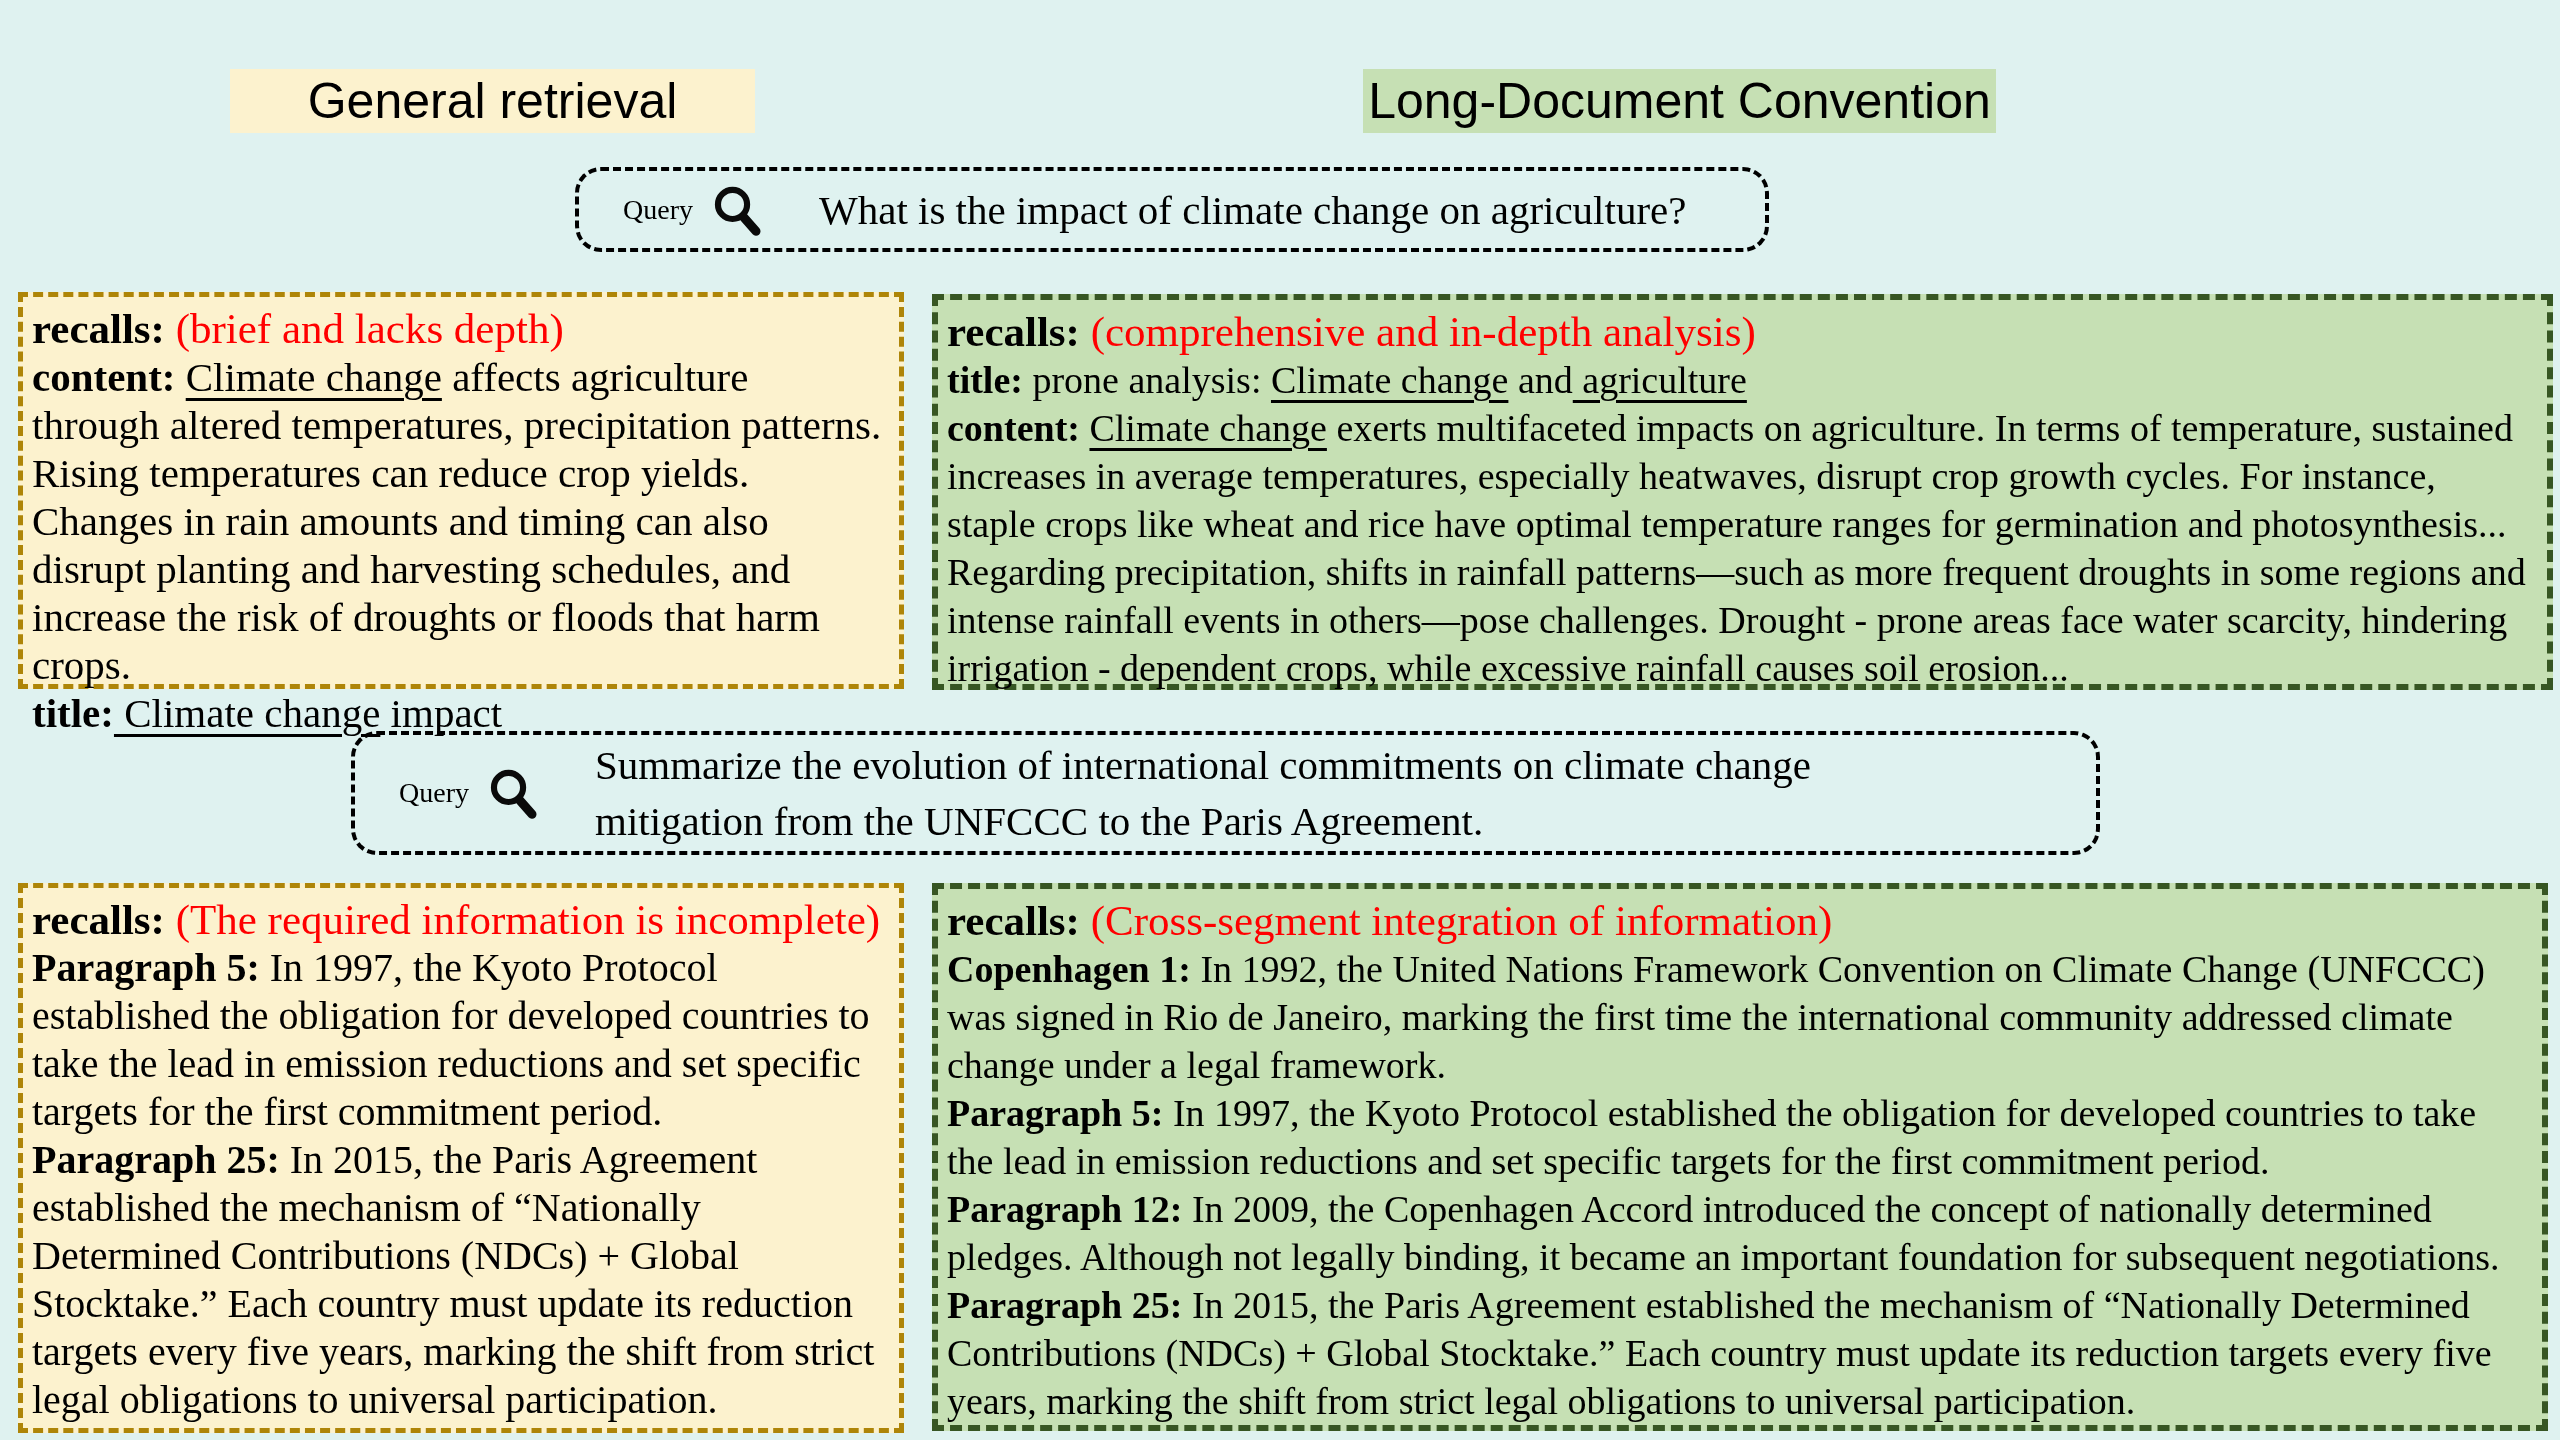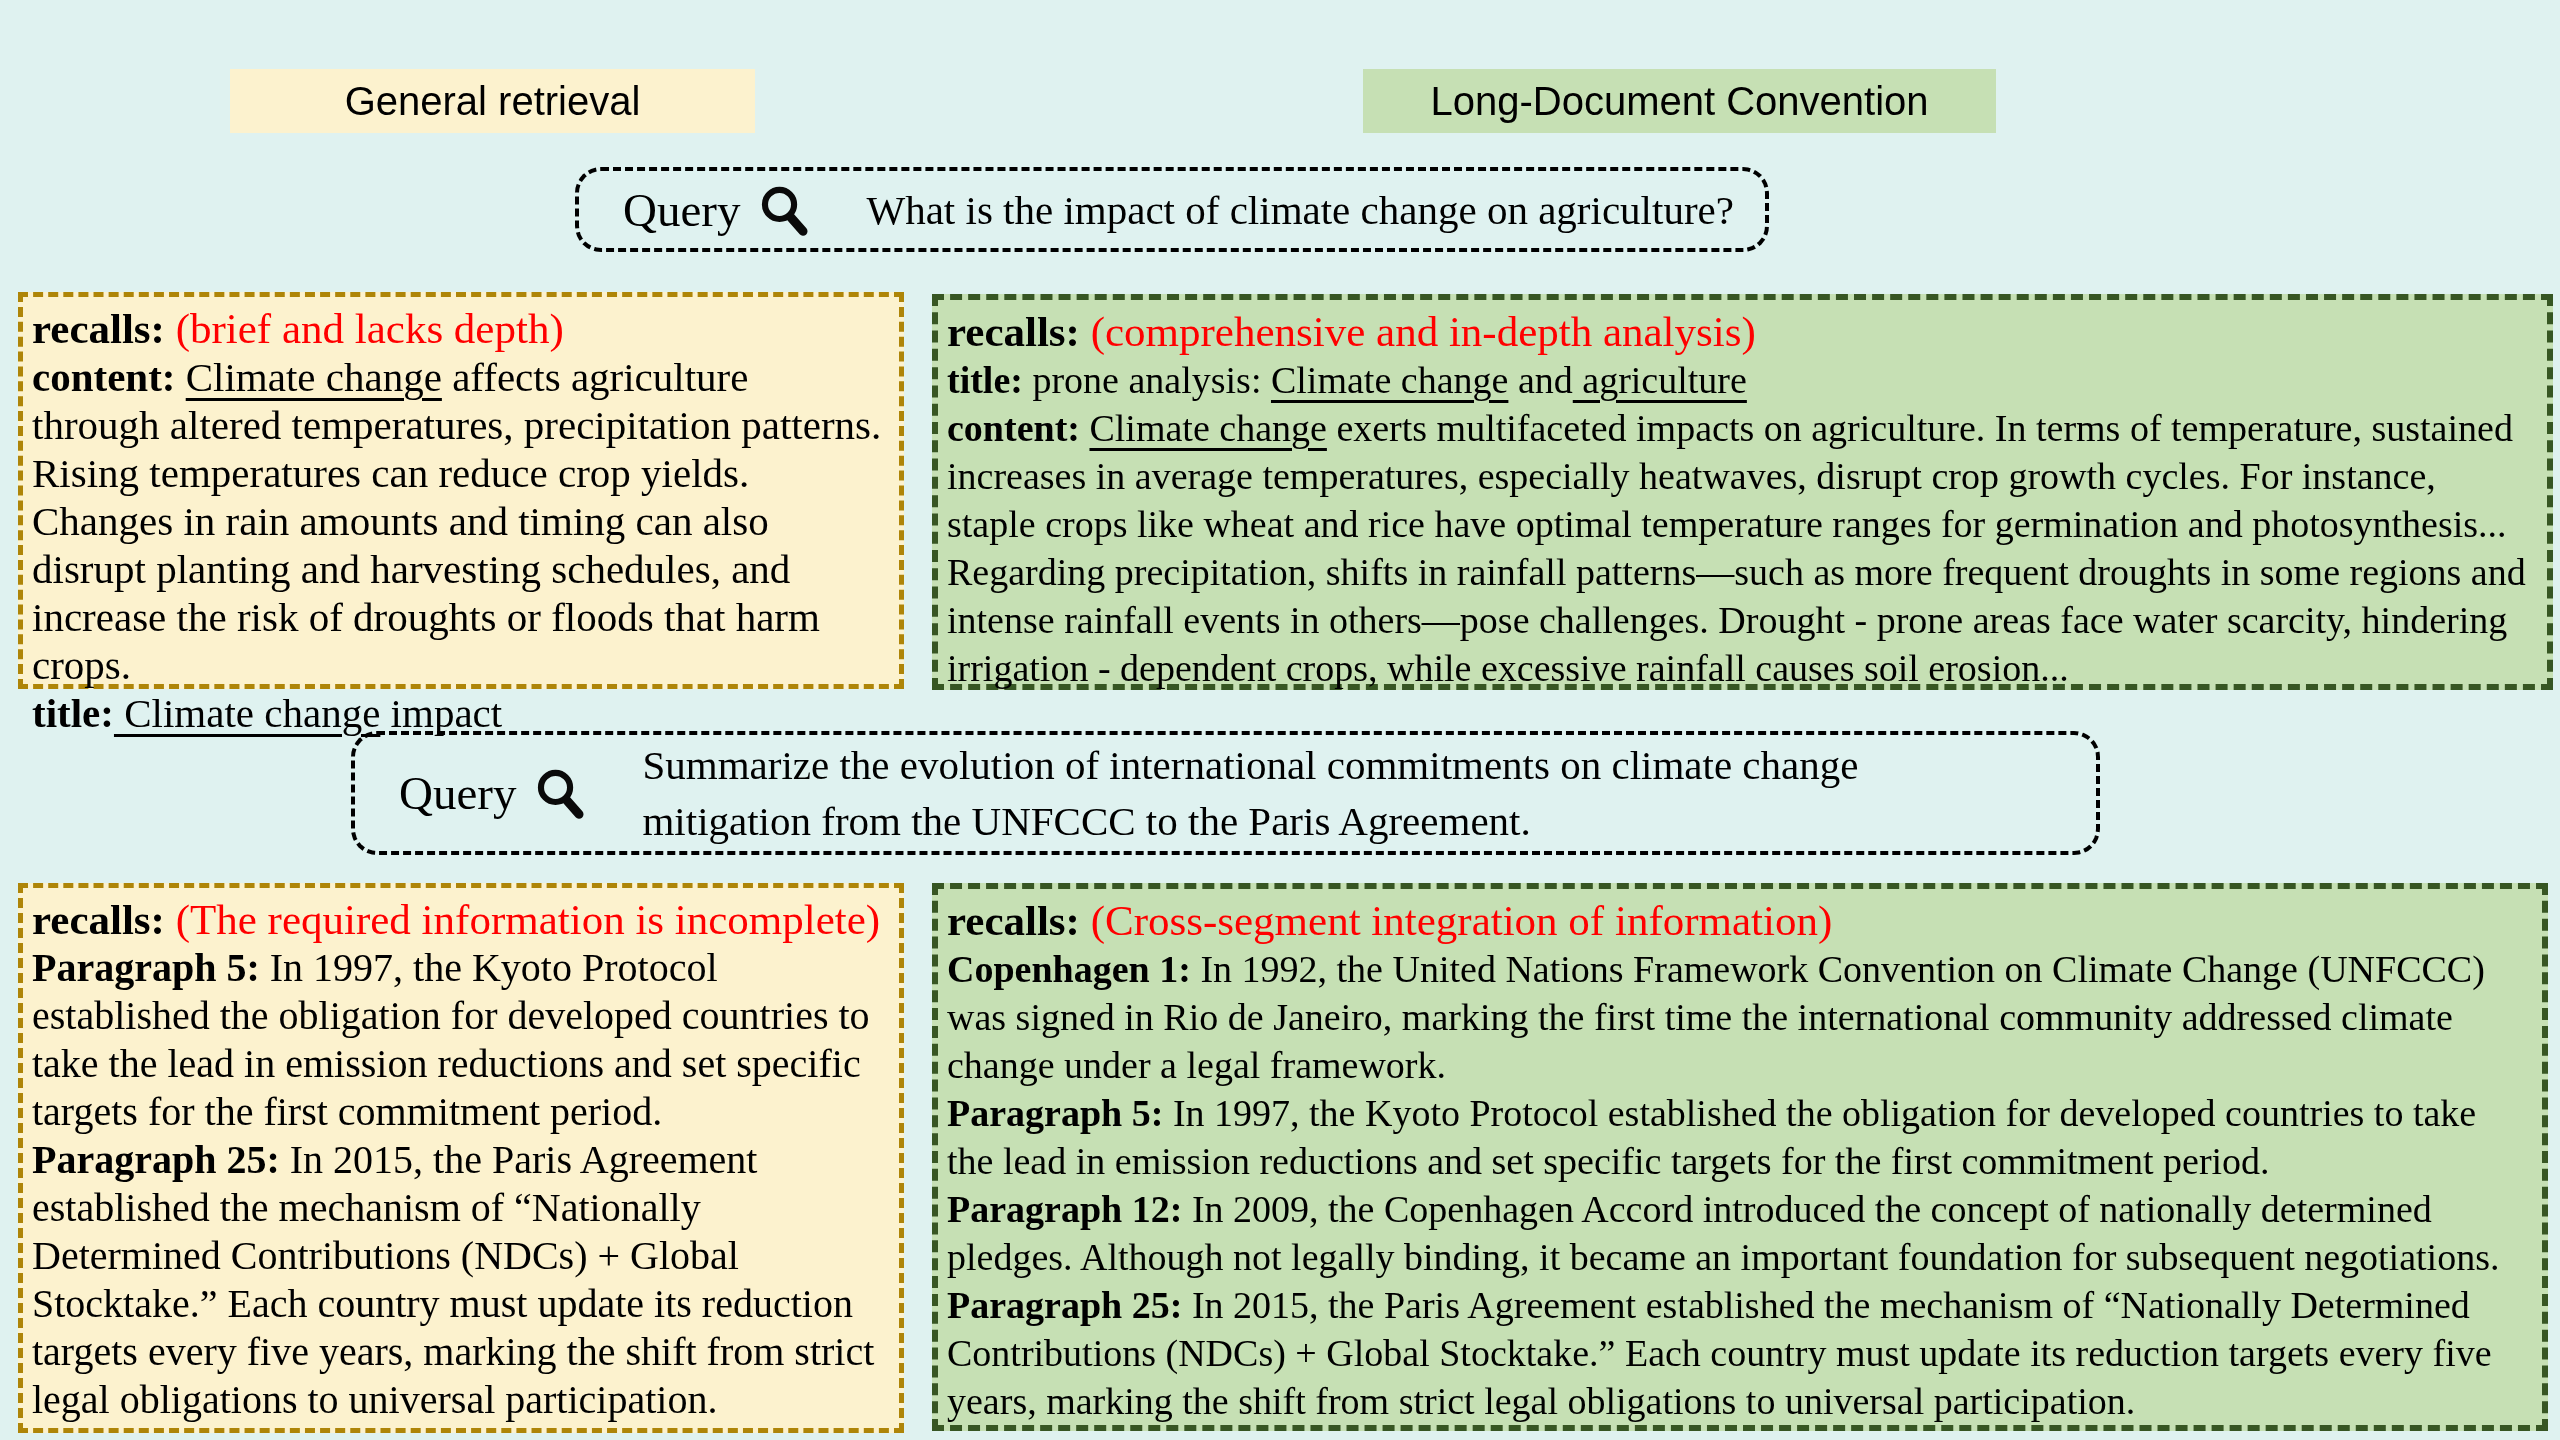--- a/index.html
+++ b/index.html
@@ -11,37 +11,37 @@
     background: var(--background, #DFF2F0);
     font-family: "Liberation Serif", serif;
     color: #000;
   }
 
   
   .header {
     position: absolute;
     display: flex; align-items: center; justify-content: center;
     font-family: "Liberation Sans", sans-serif;
-    font-size: 40px;
+    font-size: 50px;
   }
   #header-general  { left: 230px;  top: 69px; width: 525px; height: 64px; background: var(--yellow_fill, #FCF2CE); }
   #header-longdoc  { left: 1363px; top: 69px; width: 633px; height: 64px; background: var(--green_fill, #C6E0B4); }
 
   
   .query-box {
     position: absolute;
     border: 4px dashed var(--query_border, #000);
     border-radius: 26px;
     display: flex; align-items: center;
     padding: 0 30px;
     font-size: 41px;
   }
   #query-1 { left: 575px; top: 167px; width: 1194px; height: 85px; }
   #query-2 { left: 351px; top: 731px; width: 1749px; height: 124px; }
-  .query-label { font-size: 47px; margin-left: 14px; flex: 0 0 auto; }
+  .query-label { font-size: 28px; margin-left: 14px; flex: 0 0 auto; }
   .search-icon { flex: 0 0 auto; display: inline-flex; margin: 0 16px 0 16px; }
   .search-icon svg { width: 56px; height: 56px; }
   .query-text { margin-left: 38px; }
   #query-1 .query-text { white-space: nowrap; }
   #query-2 .query-text { max-width: 1250px; line-height: 56px; }
 
   
   .recall-box {
     position: absolute;
     padding: 8px 16px 8px 9px;

